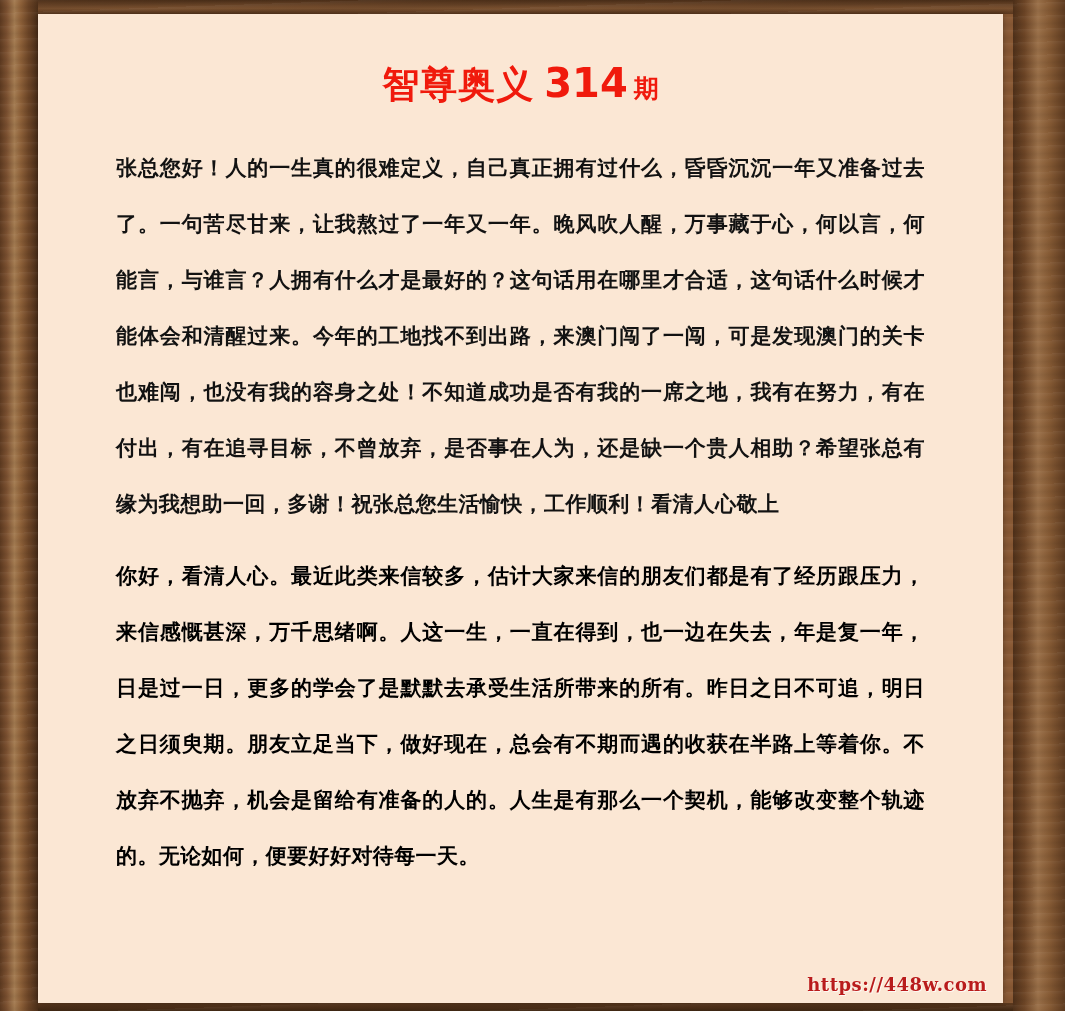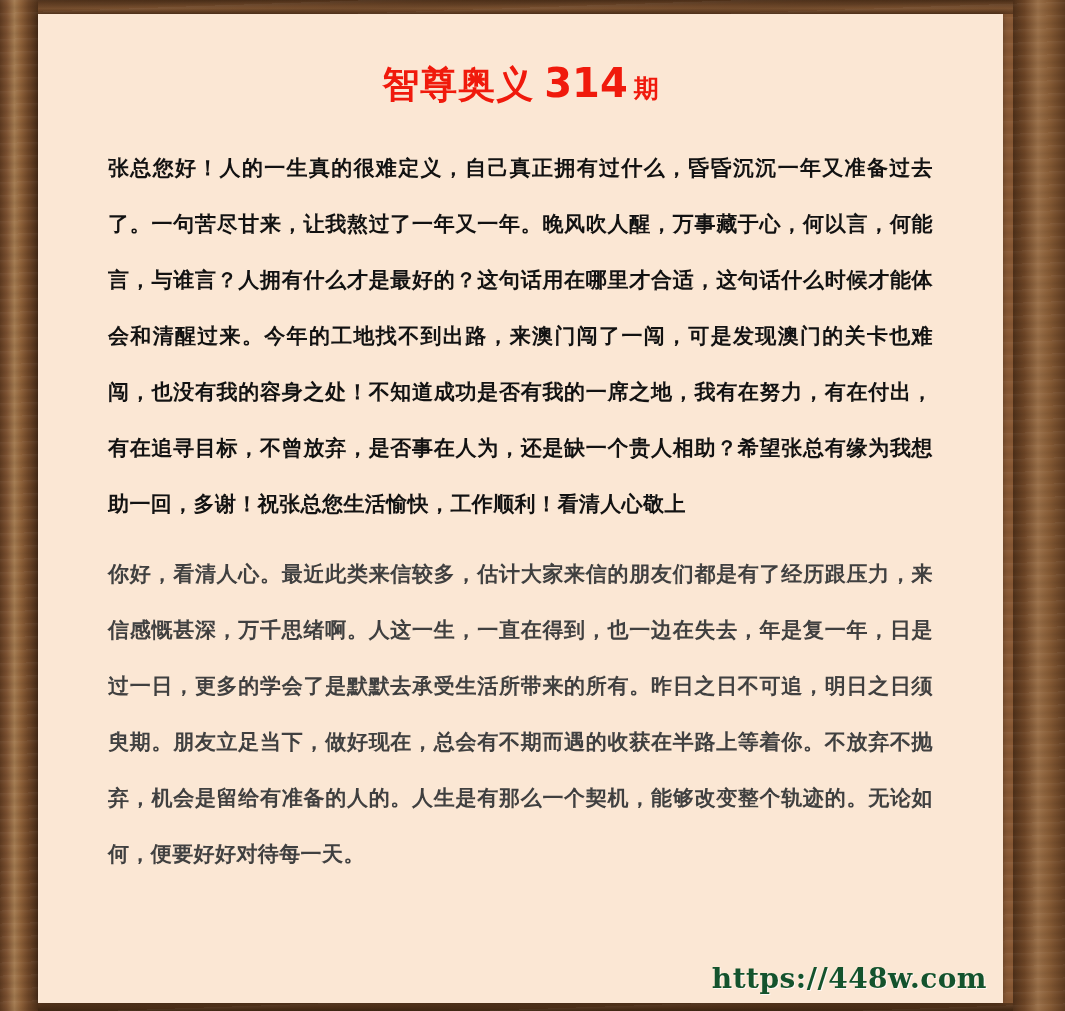--- a/index.html
+++ b/index.html
@@ -114,30 +114,30 @@
     font-weight: bold;
     font-size: 25px;
   }
 
   
   .para {
     font-size: 21px;
     line-height: 56px;
     text-align: justify;
     text-justify: inter-ideograph;
-    margin: 8px;
+    margin: 16px;
     letter-spacing: 0.4px;
   }
   .para-letter {
     color: #121212;
     font-weight: bold;
     font-family: "DejaVu Sans", "Liberation Sans", sans-serif;
   }
   .para-reply {
-    color: #404040;
+    color: #000000;
     font-weight: bold;
     font-family: "DejaVu Sans", "Liberation Sans", sans-serif;
     margin-top: 14px;
   }
   .para-editor {
     color: #f01a0c;
     font-weight: bold;
     font-family: "DejaVu Serif", "Liberation Serif", serif;
     font-size: 22px;
     line-height: 50px;
@@ -145,22 +145,22 @@
     letter-spacing: 1px;
   }
 
   
   .watermark {
     position: absolute;
     right: 16px;
     bottom: 8px;
     font-family: "DejaVu Serif", "Liberation Serif", serif;
     font-weight: bold;
-    font-size: 28px;
-    color: #14532d;
+    font-size: 18px;
+    color: #b91c1c;
     text-shadow: 1px 1px 0 rgba(255,255,255,0.75);
     letter-spacing: 0.5px;
   }
 </style>
 </head>
 <body>
 
 <div class="frame"></div>
 <div class="frame-top"></div>
 <div class="frame-bottom"></div>

